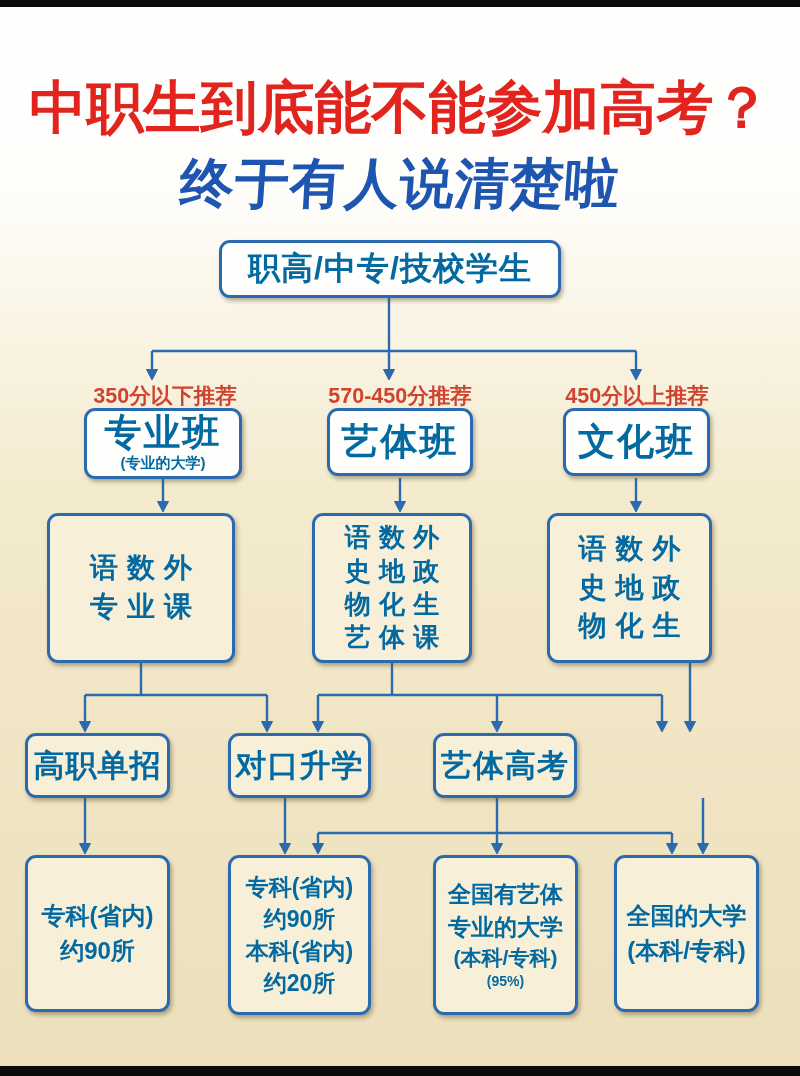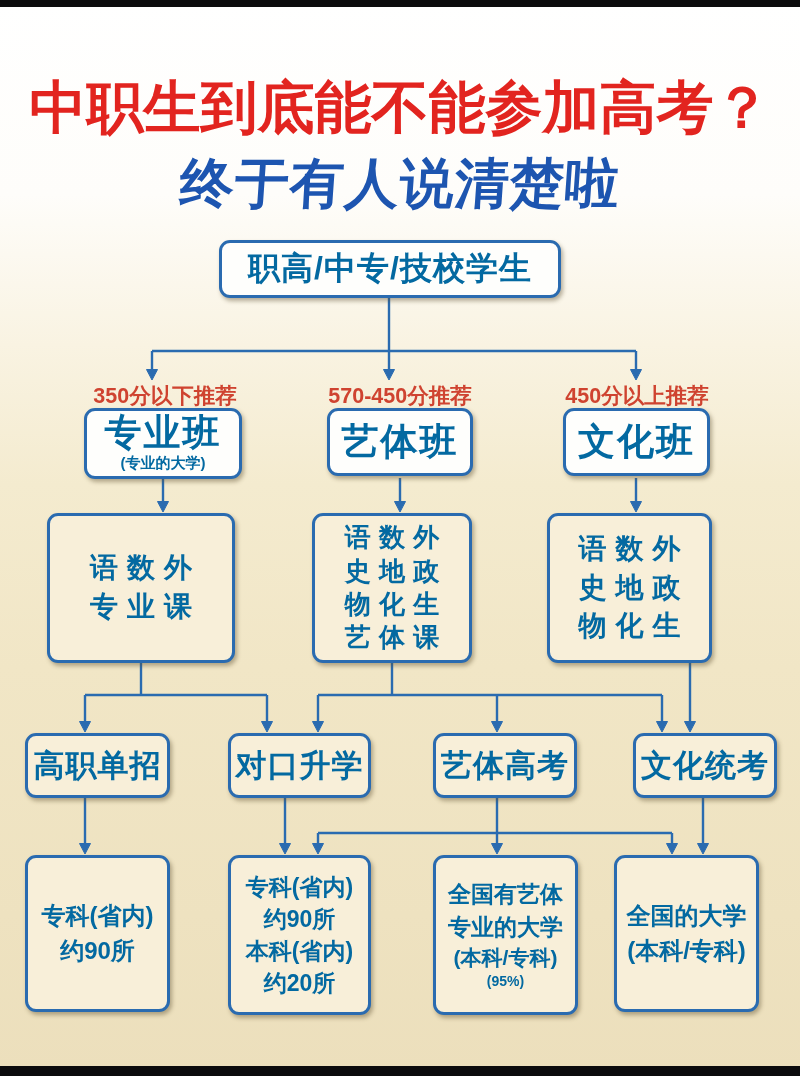--- a/index.html
+++ b/index.html
@@ -134,23 +134,20 @@
 
   <div class="fc-box fill-cream" style="left:25px;top:733px;width:145px;height:65px;">
     <div class="exam-label">高职单招</div>
   </div>
   <div class="fc-box fill-cream" style="left:228px;top:733px;width:143px;height:65px;">
     <div class="exam-label">对口升学</div>
   </div>
   <div class="fc-box fill-cream" style="left:433px;top:733px;width:144px;height:65px;">
     <div class="exam-label">艺体高考</div>
   </div>
-  <div class="fc-box fill-cream" style="left:633px;top:733px;width:144px;height:65px;">
-    <div class="exam-label">文化统考</div>
-  </div>
 
   <div class="fc-box fill-cream" style="left:25px;top:855px;width:145px;height:157px;">
     <div class="res-line">专科(省内)</div>
     <div class="res-line">约90所</div>
   </div>
   <div class="fc-box fill-cream" style="left:228px;top:855px;width:143px;height:160px;">
     <div class="res-line-sm">专科(省内)</div>
     <div class="res-line-sm">约90所</div>
     <div class="res-line-sm">本科(省内)</div>
     <div class="res-line-sm">约20所</div>

